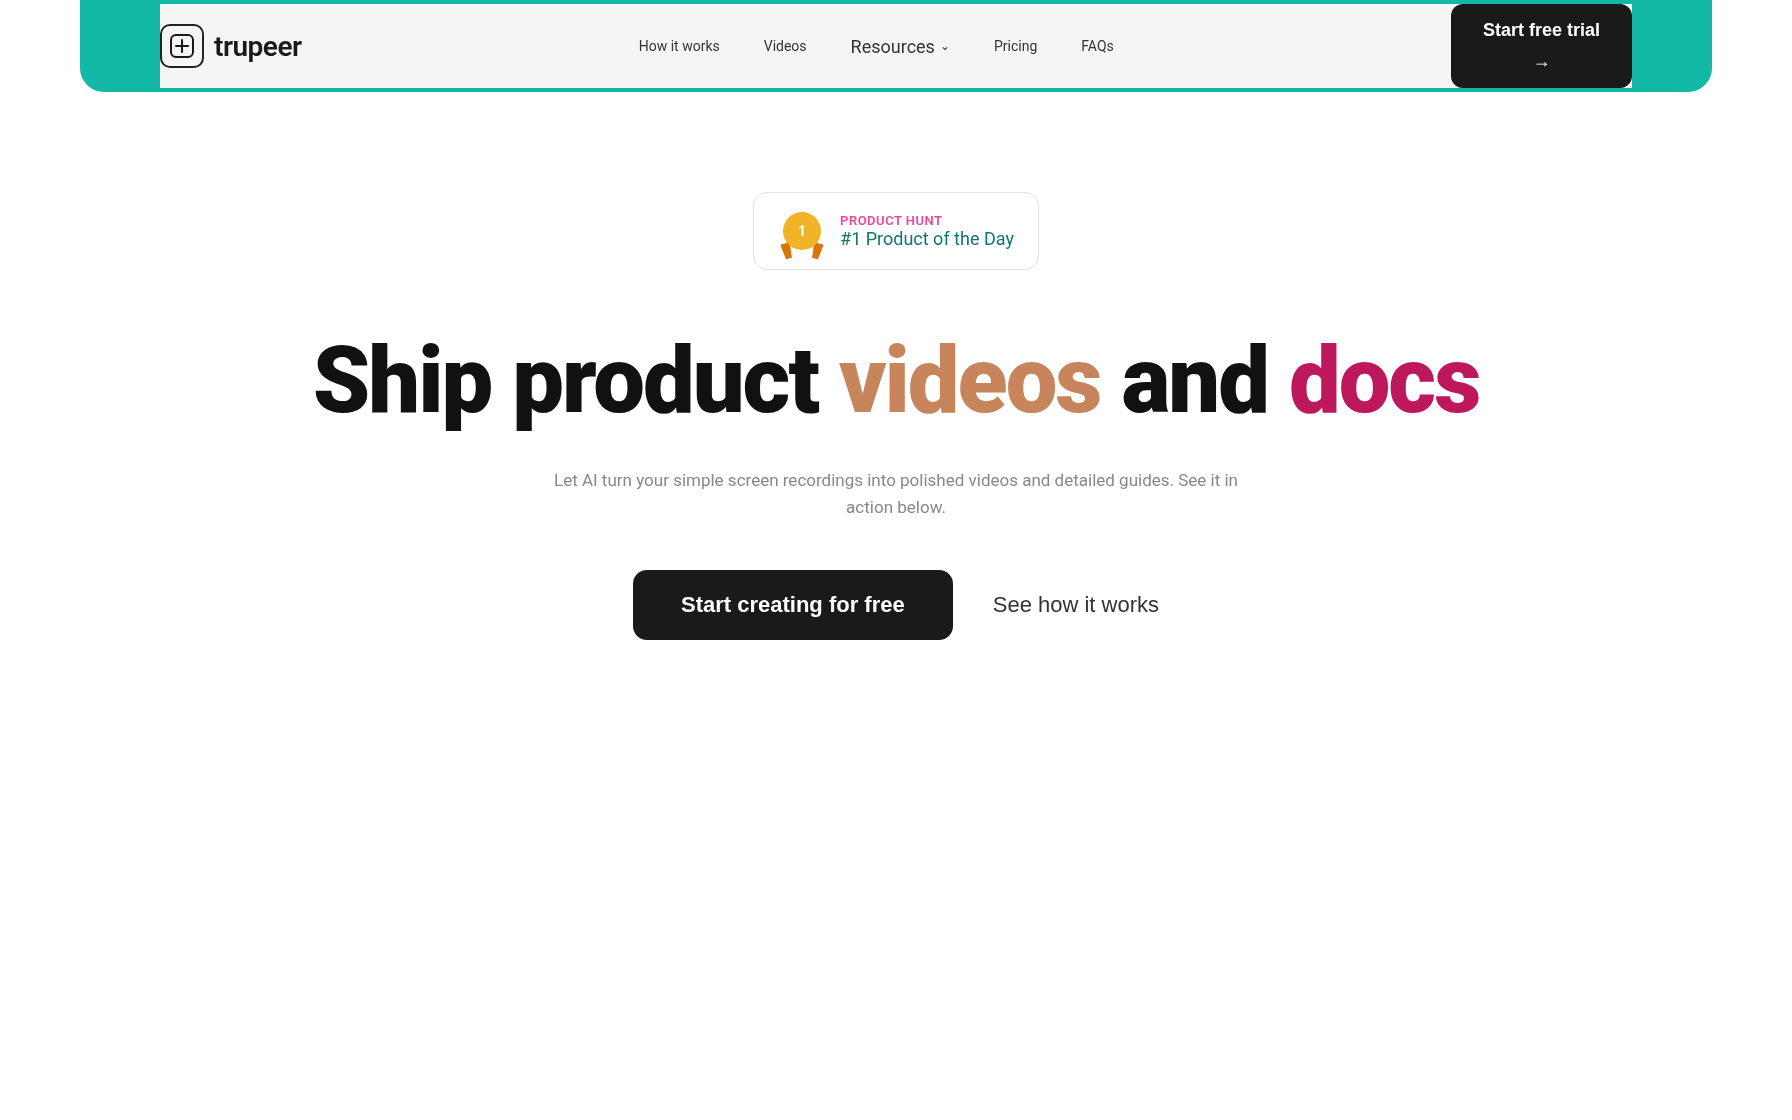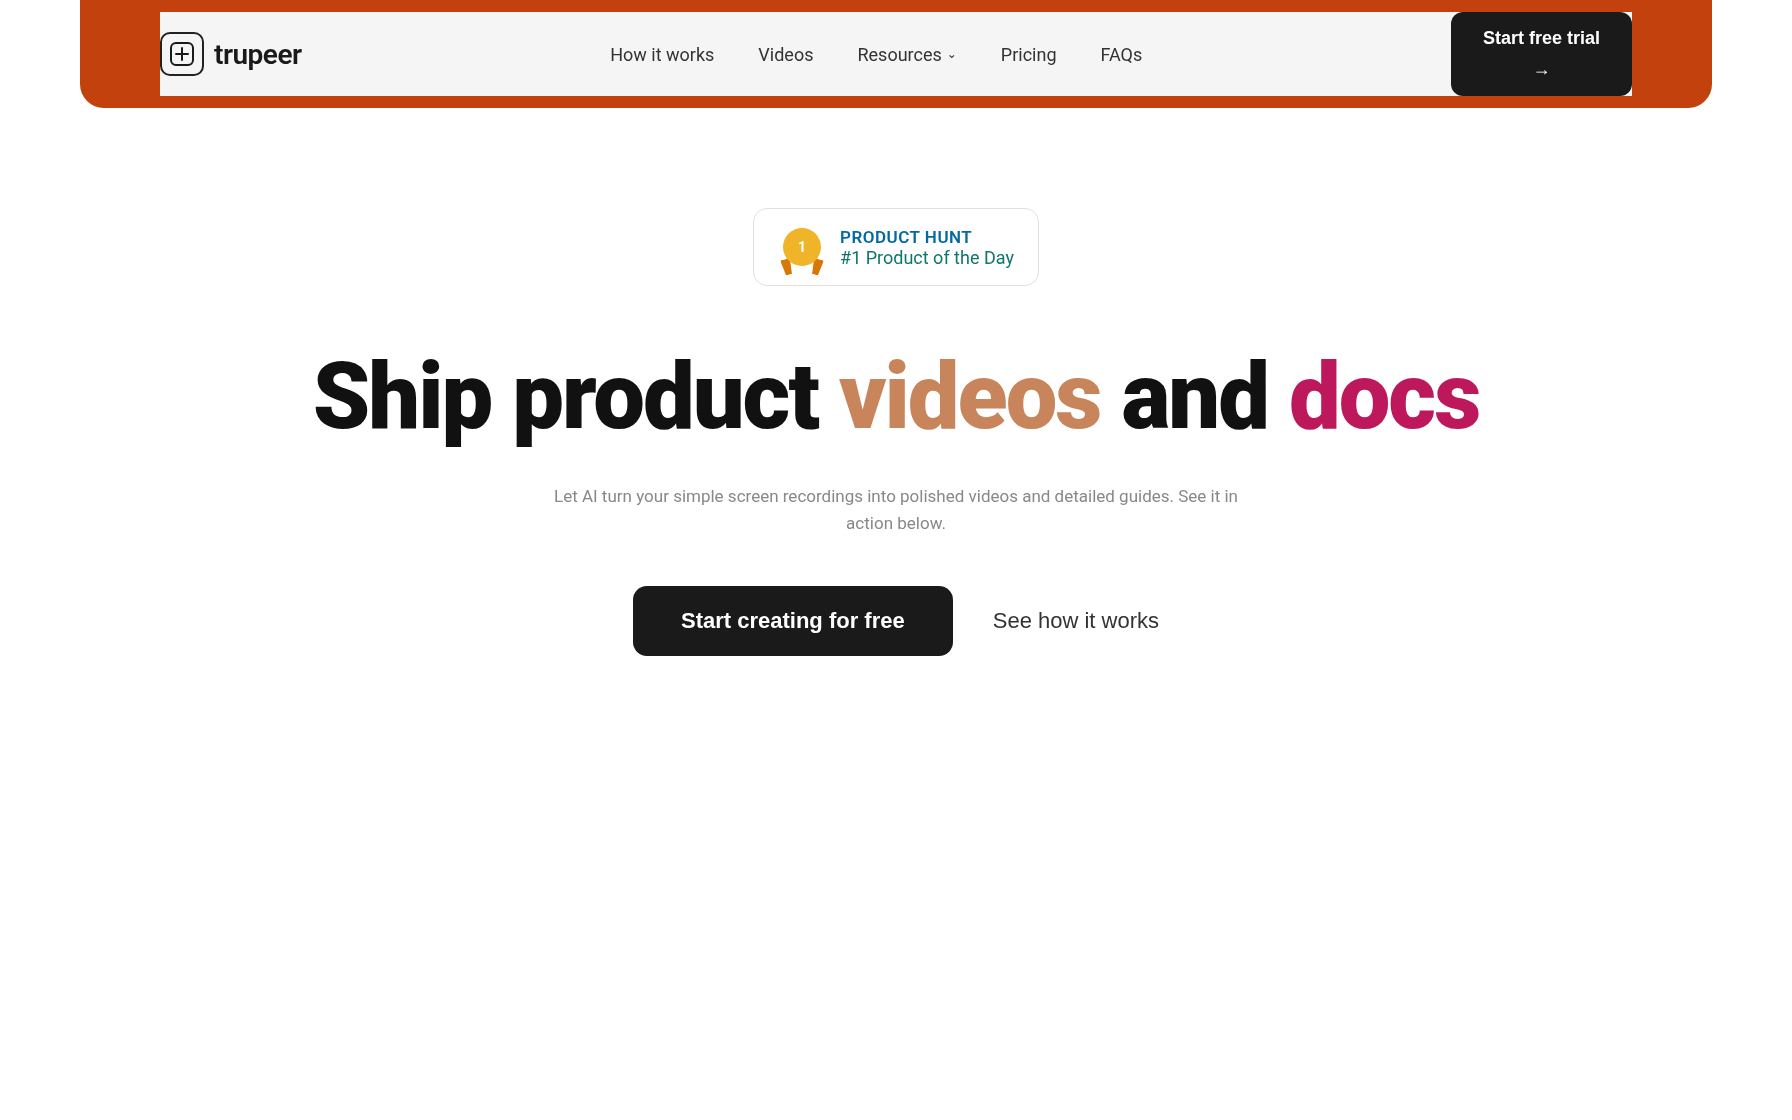--- a/index.html
+++ b/index.html
@@ -49,21 +49,21 @@
       letter-spacing: -0.5px;
     }
 
     .nav-links {
       display: flex;
       align-items: center;
       gap: 44px;
     }
 
     .nav-link {
-      font-size: 18px;
+      font-size: 14px;
       color: #333;
       text-decoration: none;
       cursor: pointer;
       font-weight: 400;
     }
 
     .nav-link-dropdown {
       display: flex;
       align-items: center;
       gap: 5px;
@@ -166,23 +166,23 @@
       z-index: 1;
     }
 
     .badge-text {
       display: flex;
       flex-direction: column;
       align-items: flex-start;
     }
 
     .badge-label {
-      font-size: 17px;
+      font-size: 13px;
       font-weight: 600;
-      color: #0369a1;
+      color: #ec4899;
       letter-spacing: 0.5px;
       text-transform: uppercase;
     }
 
     .badge-title {
       font-size: 18px;
       font-weight: 400;
       color: #0f766e;
     }
 
@@ -236,21 +236,21 @@
       color: #333;
       font-weight: 400;
       cursor: pointer;
       background: none;
       border: none;
     }
   </style>
 </head>
 <body>
 
-<div style="padding: 12px 80px; background: #c2410c; border-radius: 0 0 24px 24px; margin: 0 80px;">
+<div style="padding: 4px 80px; background: #14b8a6; border-radius: 0 0 24px 24px; margin: 0 80px;">
   <nav class="navbar">
 
     <div class="logo-area">
       <div class="logo-icon">
         <svg width="26" height="26" viewBox="0 0 26 26" fill="none">
           <rect x="2" y="2" width="22" height="22" rx="5" stroke="#1a1a1a" stroke-width="2" fill="none"></rect>
           <line x1="13" y1="7" x2="13" y2="19" stroke="#1a1a1a" stroke-width="2" stroke-linecap="round"></line>
           <line x1="7" y1="13" x2="19" y2="13" stroke="#1a1a1a" stroke-width="2" stroke-linecap="round"></line>
         </svg>
       </div>

